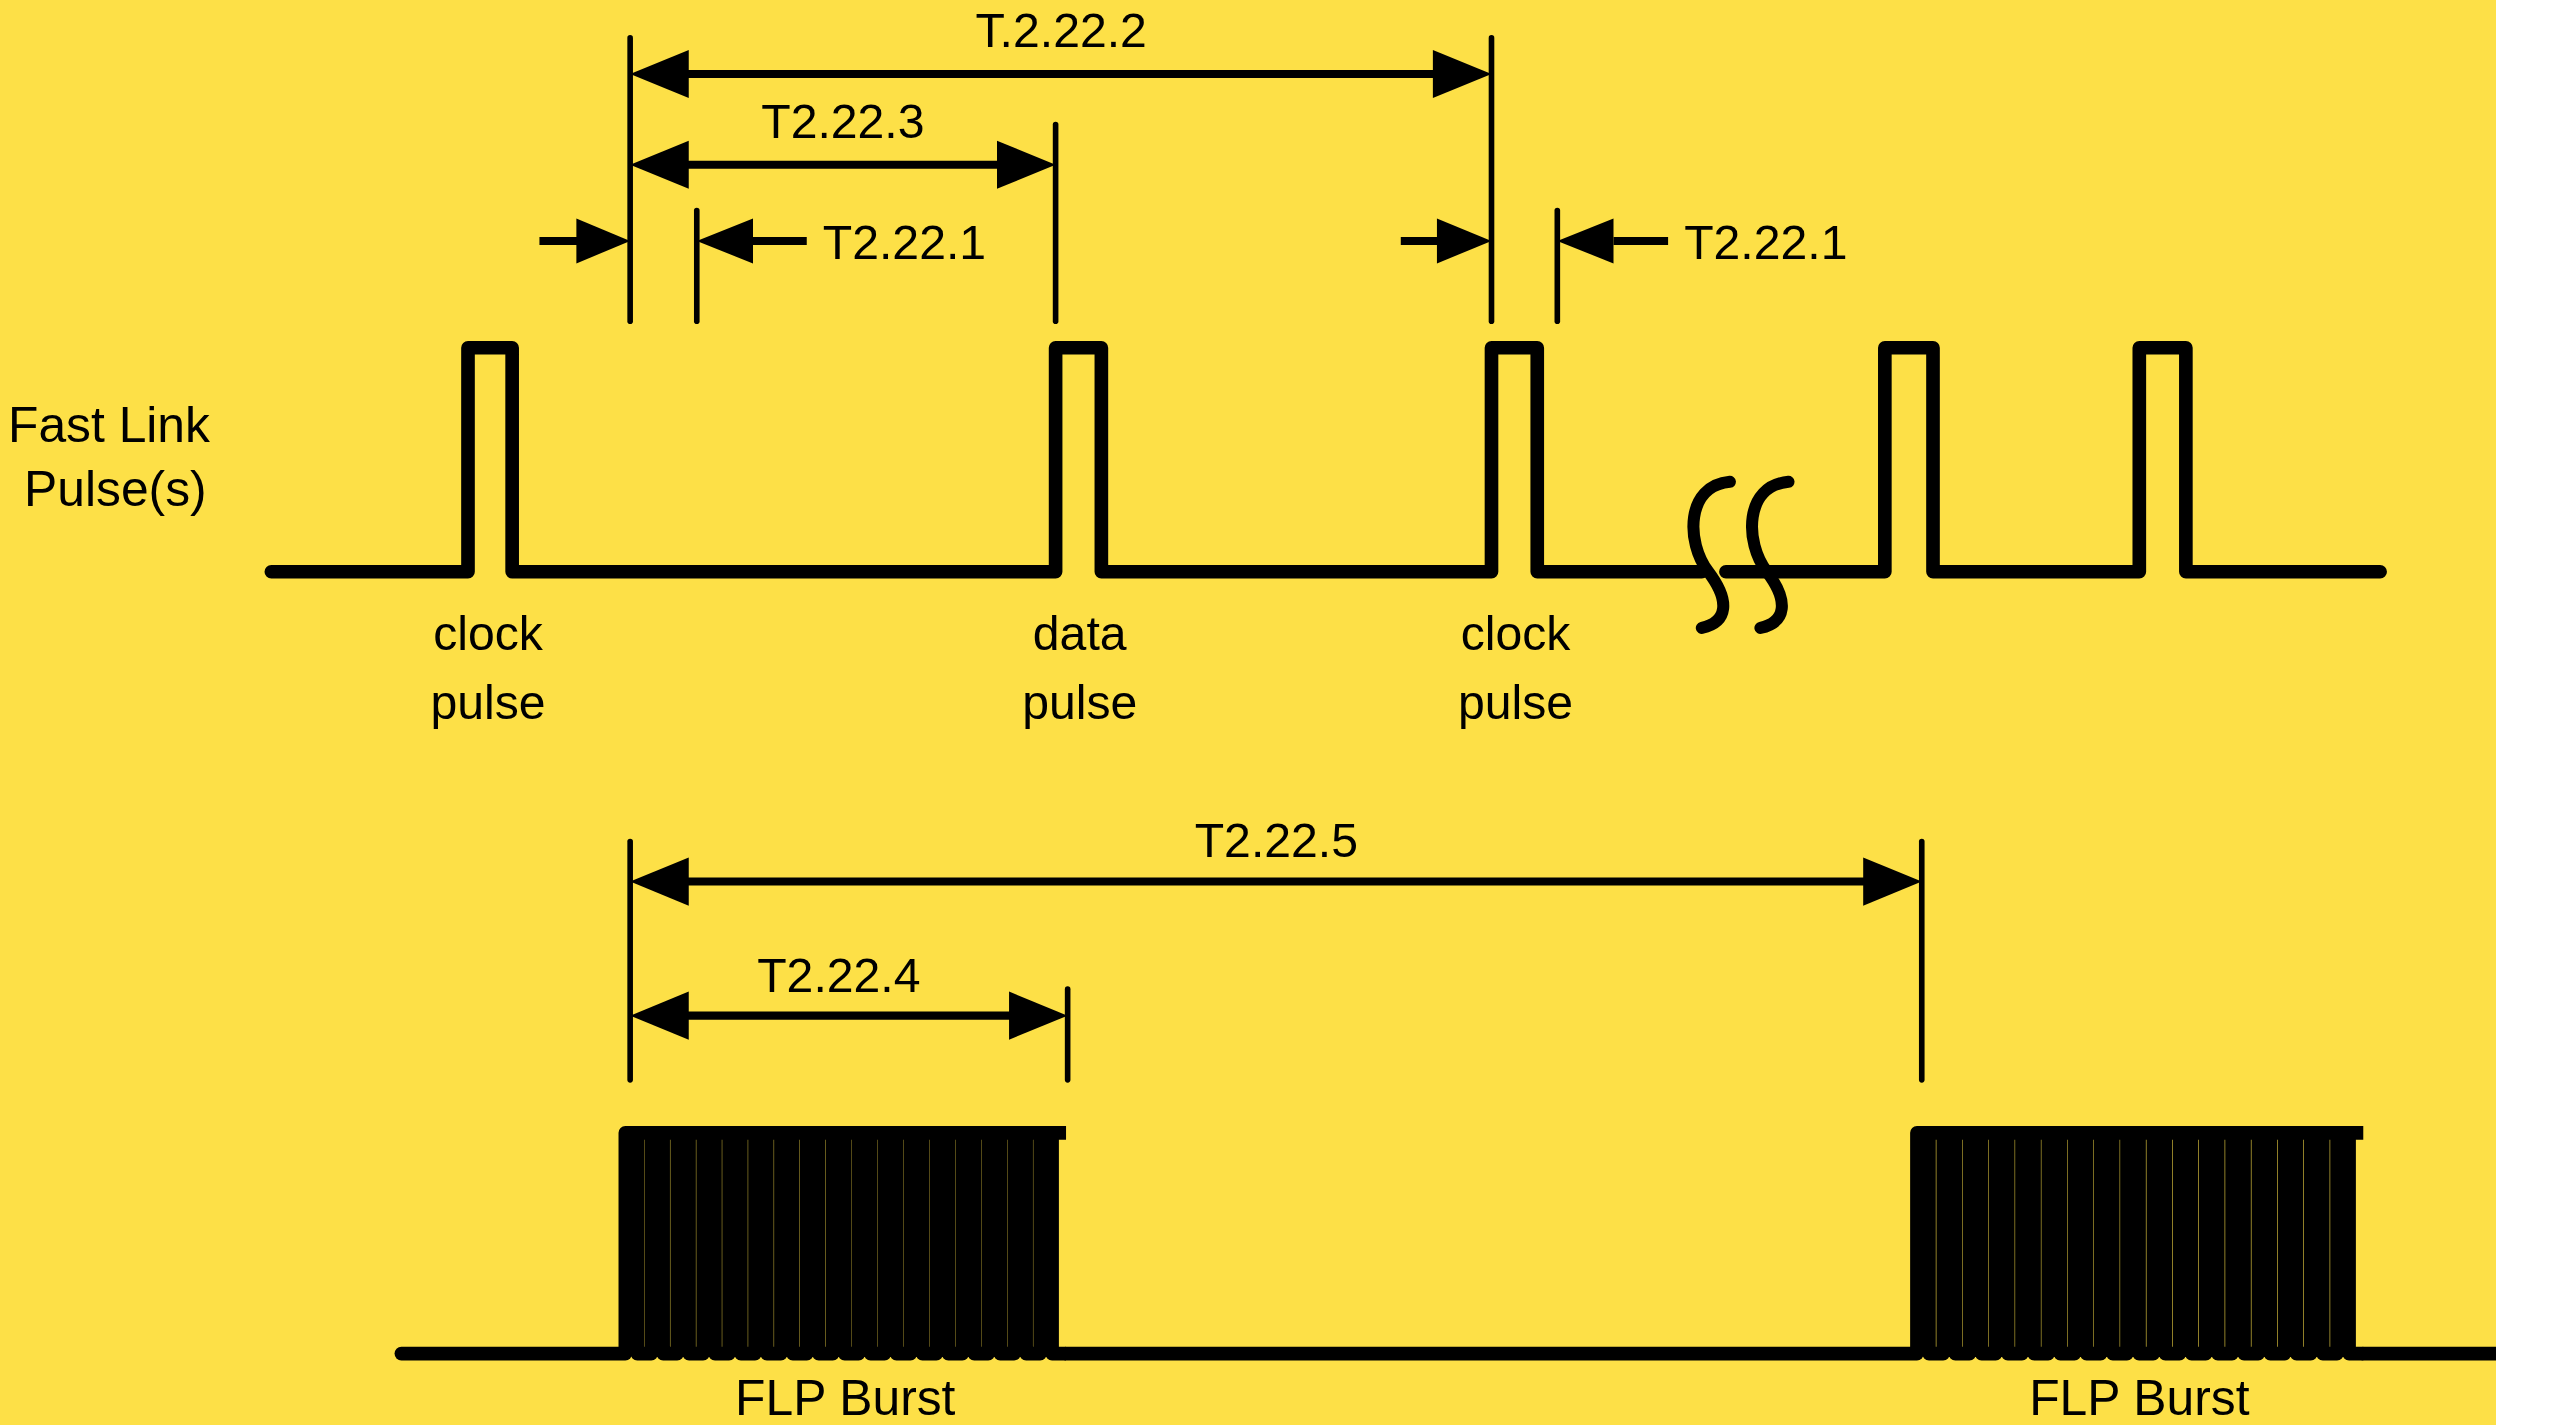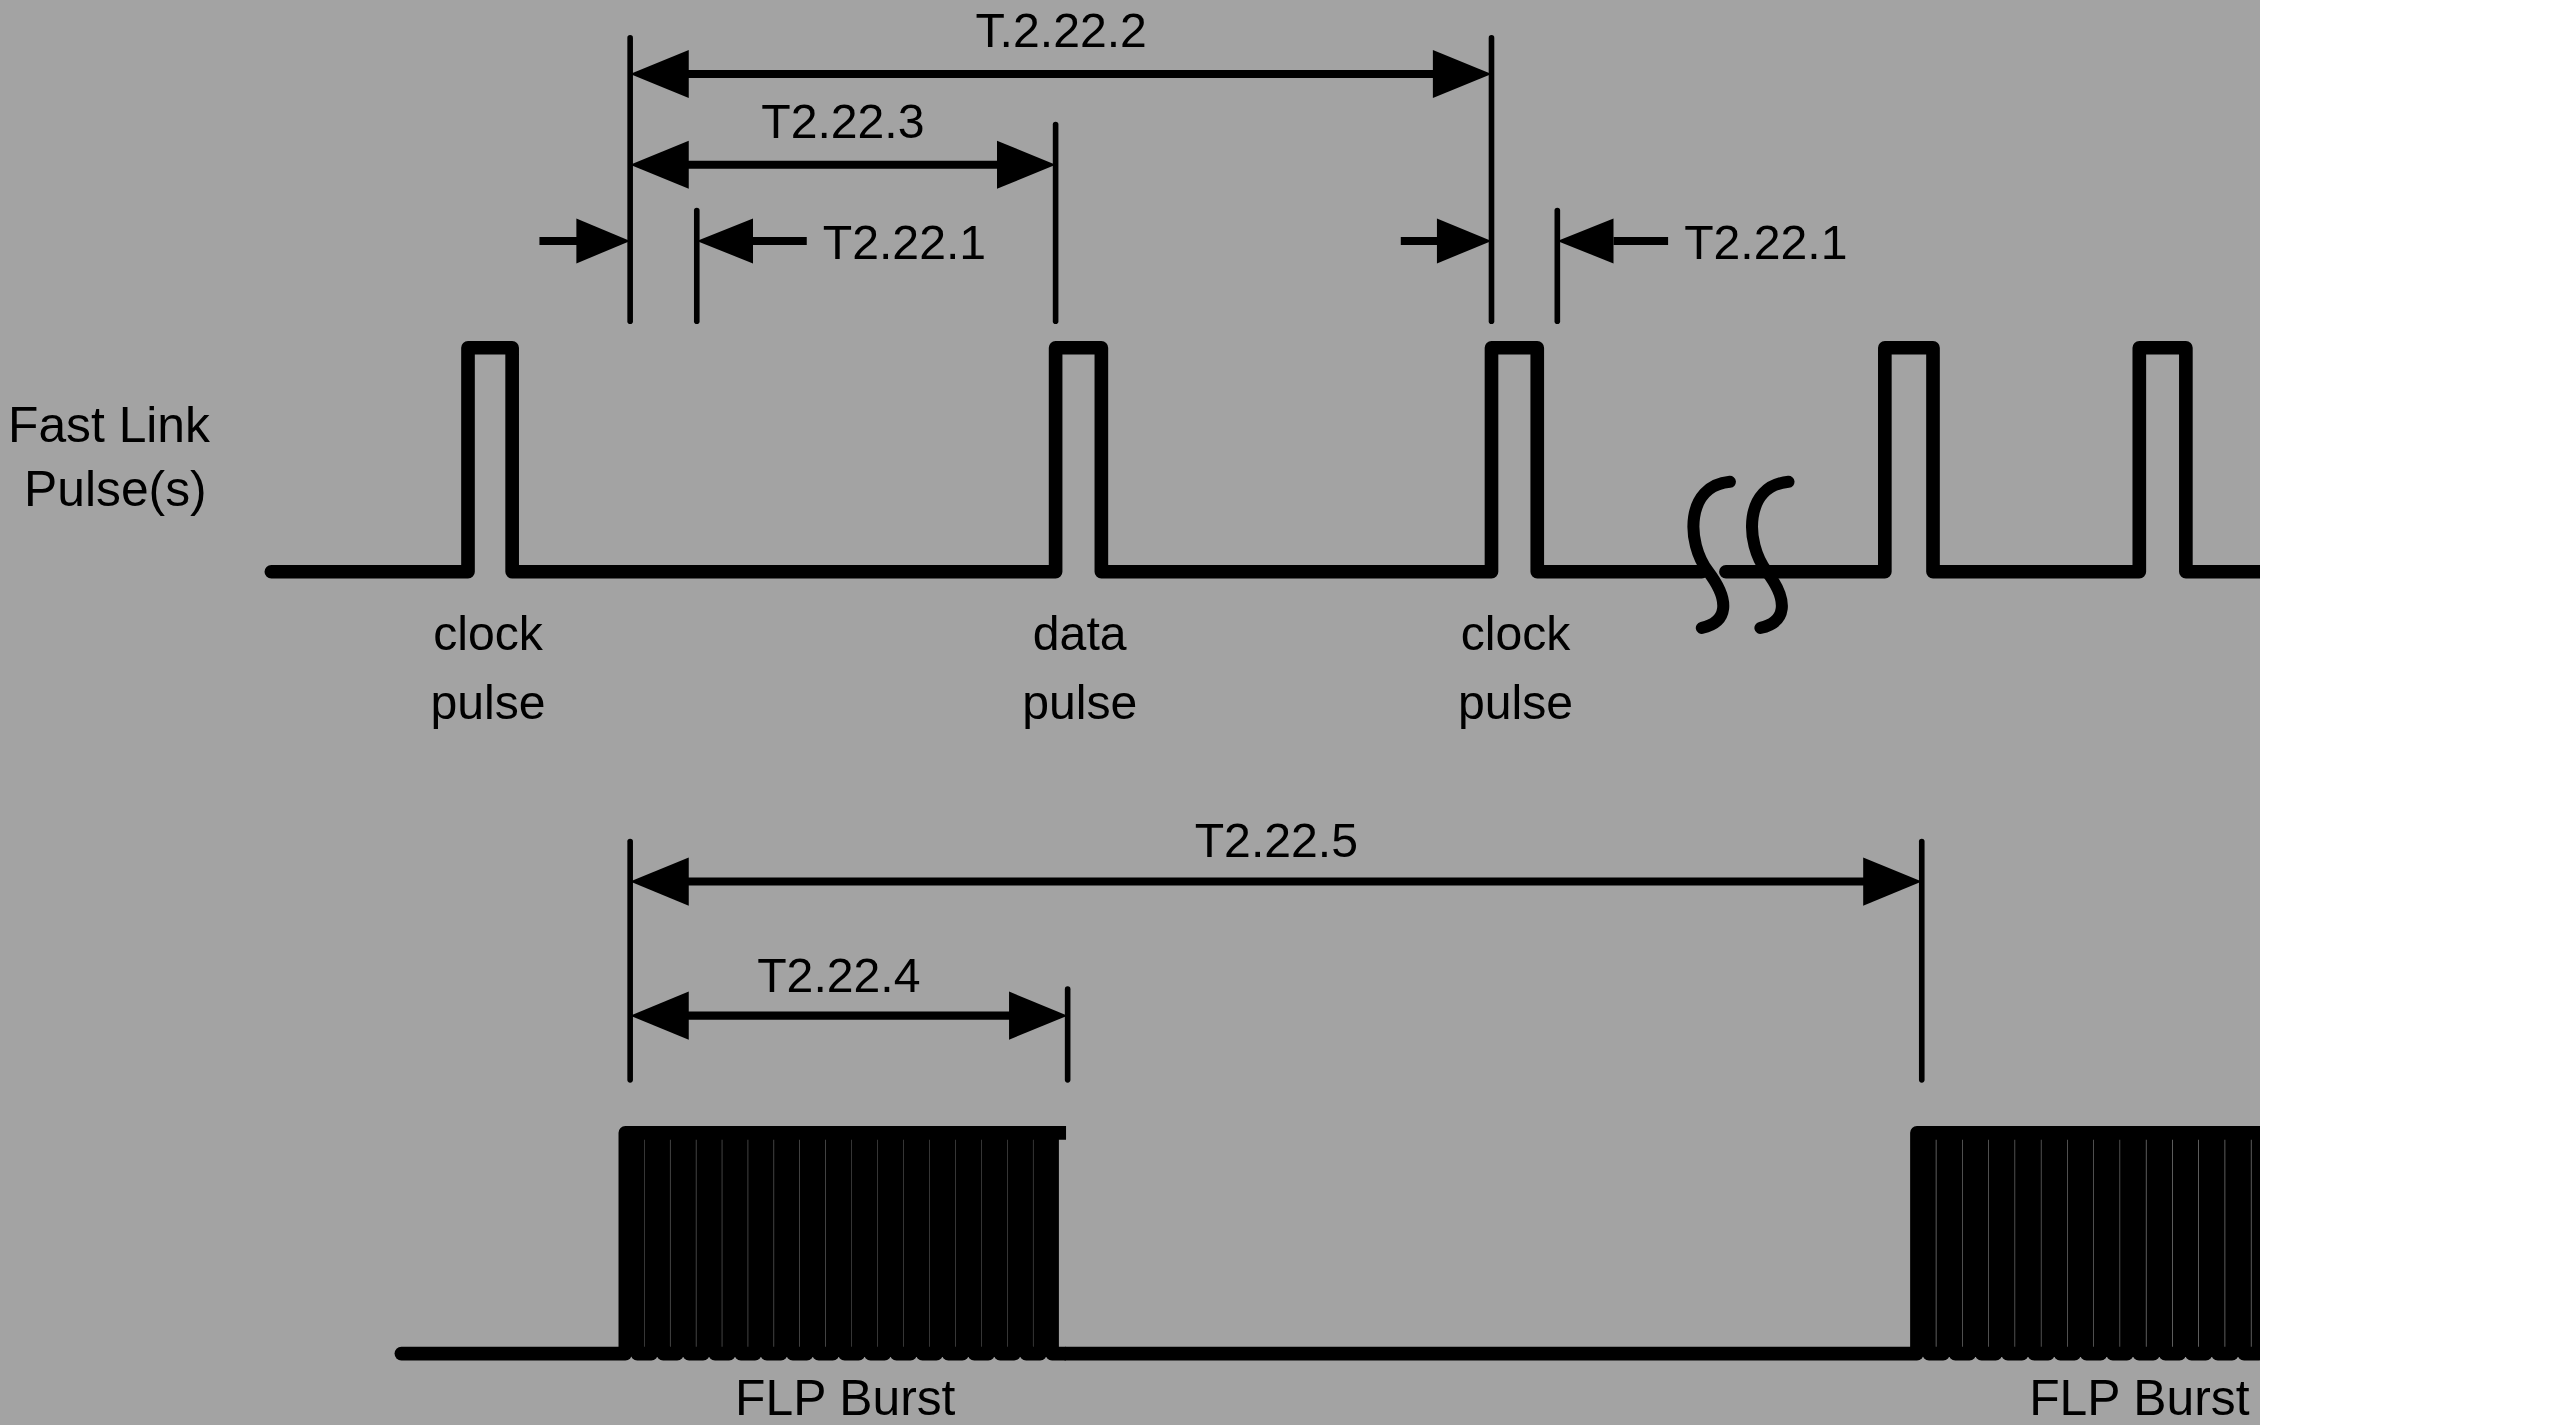--- a/index.html
+++ b/index.html
@@ -5,23 +5,23 @@
   html, body {
     margin: 0;
     padding: 0;
     background: #ffffff;
   }
   body {
     font-family: "Liberation Sans", sans-serif;
   }
   #diagram-root {
     position: relative;
-    width: 2260px;
+    width: 2496px;
     height: 1426px;
-    background: #a3a3a3;
+    background: #fde047;
     overflow: hidden;
   }
   svg#flp-diagram {
     display: block;
     width: 2576px;
     height: 1426px;
   }
   text {
     font-family: "Liberation Sans", sans-serif;
     fill: #000000;

